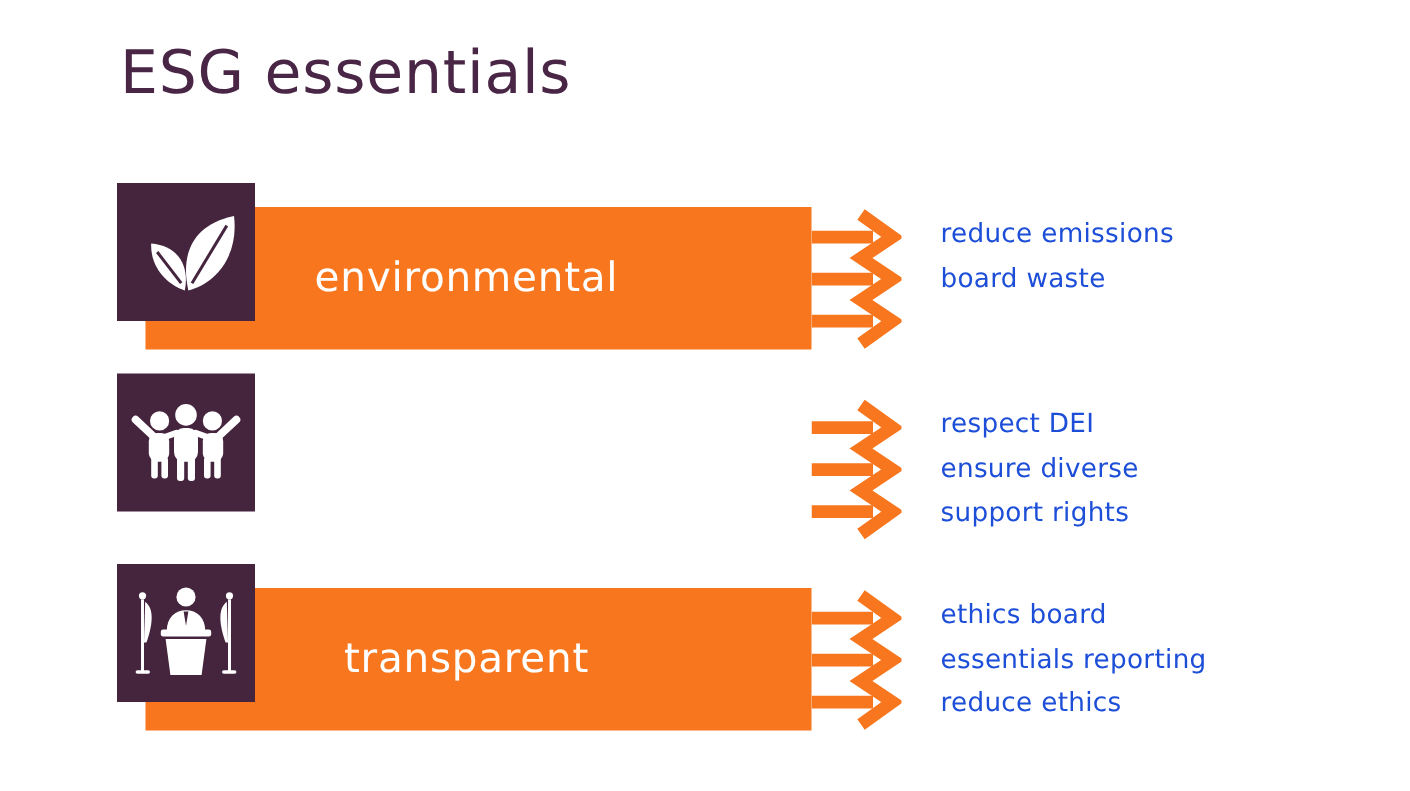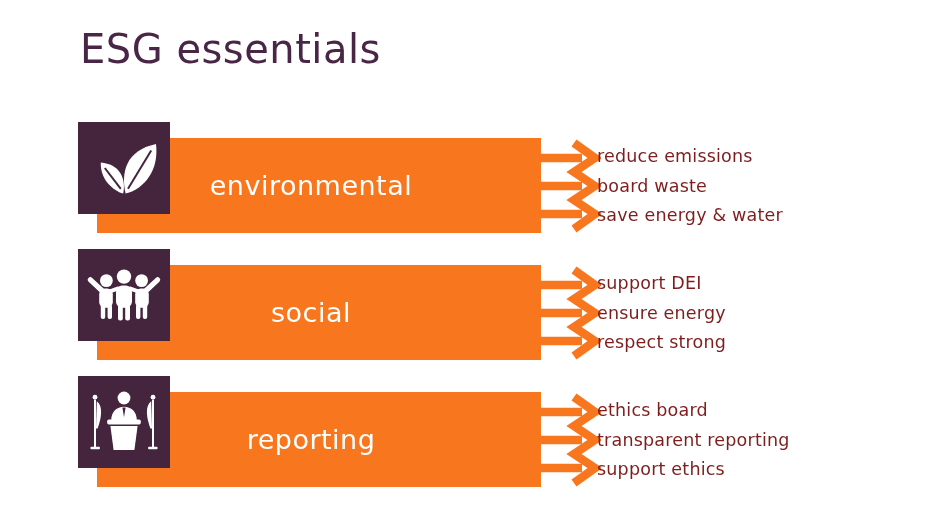--- a/index.html
+++ b/index.html
@@ -23,22 +23,22 @@
     color:#ffffff;font-size:27px;font-weight:400;letter-spacing:.5px;
     transform:translateX(-8px);
   }
   .icon-box{
     position:absolute;left:0;top:0;width:92px;height:92px;background:#45243E;
     display:flex;align-items:center;justify-content:center;
   }
   .icon-box svg{width:80px;height:80px;}
   .arrows{position:absolute;left:463px;top:16px;}
   .items{
-    position:absolute;left:519px;top:20px;
-    font-size:17.5px;color:#7f1d1d;letter-spacing:.2px;
+    position:absolute;left:549px;top:20px;
+    font-size:17.5px;color:#1d4ed8;letter-spacing:.2px;
   }
   .item{height:29.5px;line-height:29.5px;white-space:nowrap;}
 </style>
 </head>
 <body>
 
 <div class="canvas">
 
   <h1 class="title">ESG essentials</h1>
 
@@ -54,28 +54,24 @@
         <path d="M46 76 L26 50" stroke="#45243E" stroke-width="2.5" fill="none"></path>
       </svg>
     </div>
     <svg class="arrows" width="60" height="96" viewBox="0 0 60 96">
       <path d="M0 20 H41 M0 48 H41 M0 76 H41" stroke="#F8771E" stroke-width="8.5" fill="none"></path>
       <path d="M33 5 L54 20 L33 34 L54 48 L33 62 L54 76 L33 91" stroke="#F8771E" stroke-width="8.5" fill="none" stroke-linejoin="miter"></path>
     </svg>
     <div class="items">
       <div class="item">reduce emissions</div>
       <div class="item">board waste</div>
-      <div class="item">save energy &amp; water</div>
     </div>
   </div>
 
   <div class="row row-2">
-    <div class="bar">
-      <span class="bar-label">social</span>
-    </div>
     <div class="icon-box">
       <svg viewBox="0 0 100 100">
         <path d="M23 45 L8 31" stroke="#ffffff" stroke-width="6.5" stroke-linecap="round"></path>
         <path d="M77 45 L92 31" stroke="#ffffff" stroke-width="6.5" stroke-linecap="round"></path>
         <circle cx="28" cy="32" r="8" fill="#ffffff"></circle>
         <circle cx="72" cy="32" r="8" fill="#ffffff"></circle>
         <rect x="19" y="42" width="17" height="24" rx="7" fill="#ffffff"></rect>
         <rect x="64" y="42" width="17" height="24" rx="7" fill="#ffffff"></rect>
         <rect x="21" y="62" width="5.5" height="18" rx="2.5" fill="#ffffff"></rect>
         <rect x="29.5" y="62" width="5.5" height="18" rx="2.5" fill="#ffffff"></rect>
@@ -86,29 +82,29 @@
         <rect x="40" y="38" width="20" height="28" rx="8" fill="#ffffff"></rect>
         <rect x="42.5" y="62" width="6" height="20" rx="2.5" fill="#ffffff"></rect>
         <rect x="51.5" y="62" width="6" height="20" rx="2.5" fill="#ffffff"></rect>
       </svg>
     </div>
     <svg class="arrows" width="60" height="96" viewBox="0 0 60 96">
       <path d="M0 20 H41 M0 48 H41 M0 76 H41" stroke="#F8771E" stroke-width="8.5" fill="none"></path>
       <path d="M33 5 L54 20 L33 34 L54 48 L33 62 L54 76 L33 91" stroke="#F8771E" stroke-width="8.5" fill="none" stroke-linejoin="miter"></path>
     </svg>
     <div class="items">
-      <div class="item">support DEI</div>
-      <div class="item">ensure energy</div>
-      <div class="item">respect strong</div>
+      <div class="item">respect DEI</div>
+      <div class="item">ensure diverse</div>
+      <div class="item">support rights</div>
     </div>
   </div>
 
   <div class="row row-3">
     <div class="bar">
-      <span class="bar-label">reporting</span>
+      <span class="bar-label">transparent</span>
     </div>
     <div class="icon-box">
       <svg viewBox="0 0 100 100">
         <rect x="12.5" y="22" width="2.5" height="60" fill="#ffffff"></rect>
         <circle cx="13.75" cy="19" r="3" fill="#ffffff"></circle>
         <path d="M16 24 C24 30 22 44 17 58 L15 58 Z" fill="#ffffff"></path>
         <rect x="8" y="81" width="12" height="3" rx="1.5" fill="#ffffff"></rect>
         <rect x="85" y="22" width="2.5" height="60" fill="#ffffff"></rect>
         <circle cx="86.25" cy="19" r="3" fill="#ffffff"></circle>
         <path d="M84 24 C76 30 78 44 83 58 L85 58 Z" fill="#ffffff"></path>
@@ -119,18 +115,18 @@
         <rect x="29" y="47" width="42" height="6" rx="2" fill="#ffffff"></rect>
         <path d="M33 55 L67 55 L63 85 L37 85 Z" fill="#ffffff"></path>
       </svg>
     </div>
     <svg class="arrows" width="60" height="96" viewBox="0 0 60 96">
       <path d="M0 20 H41 M0 48 H41 M0 76 H41" stroke="#F8771E" stroke-width="8.5" fill="none"></path>
       <path d="M33 5 L54 20 L33 34 L54 48 L33 62 L54 76 L33 91" stroke="#F8771E" stroke-width="8.5" fill="none" stroke-linejoin="miter"></path>
     </svg>
     <div class="items">
       <div class="item">ethics board</div>
-      <div class="item">transparent reporting</div>
-      <div class="item">support ethics</div>
+      <div class="item">essentials reporting</div>
+      <div class="item">reduce ethics</div>
     </div>
   </div>
 
 </div>
 
 </body></html>

